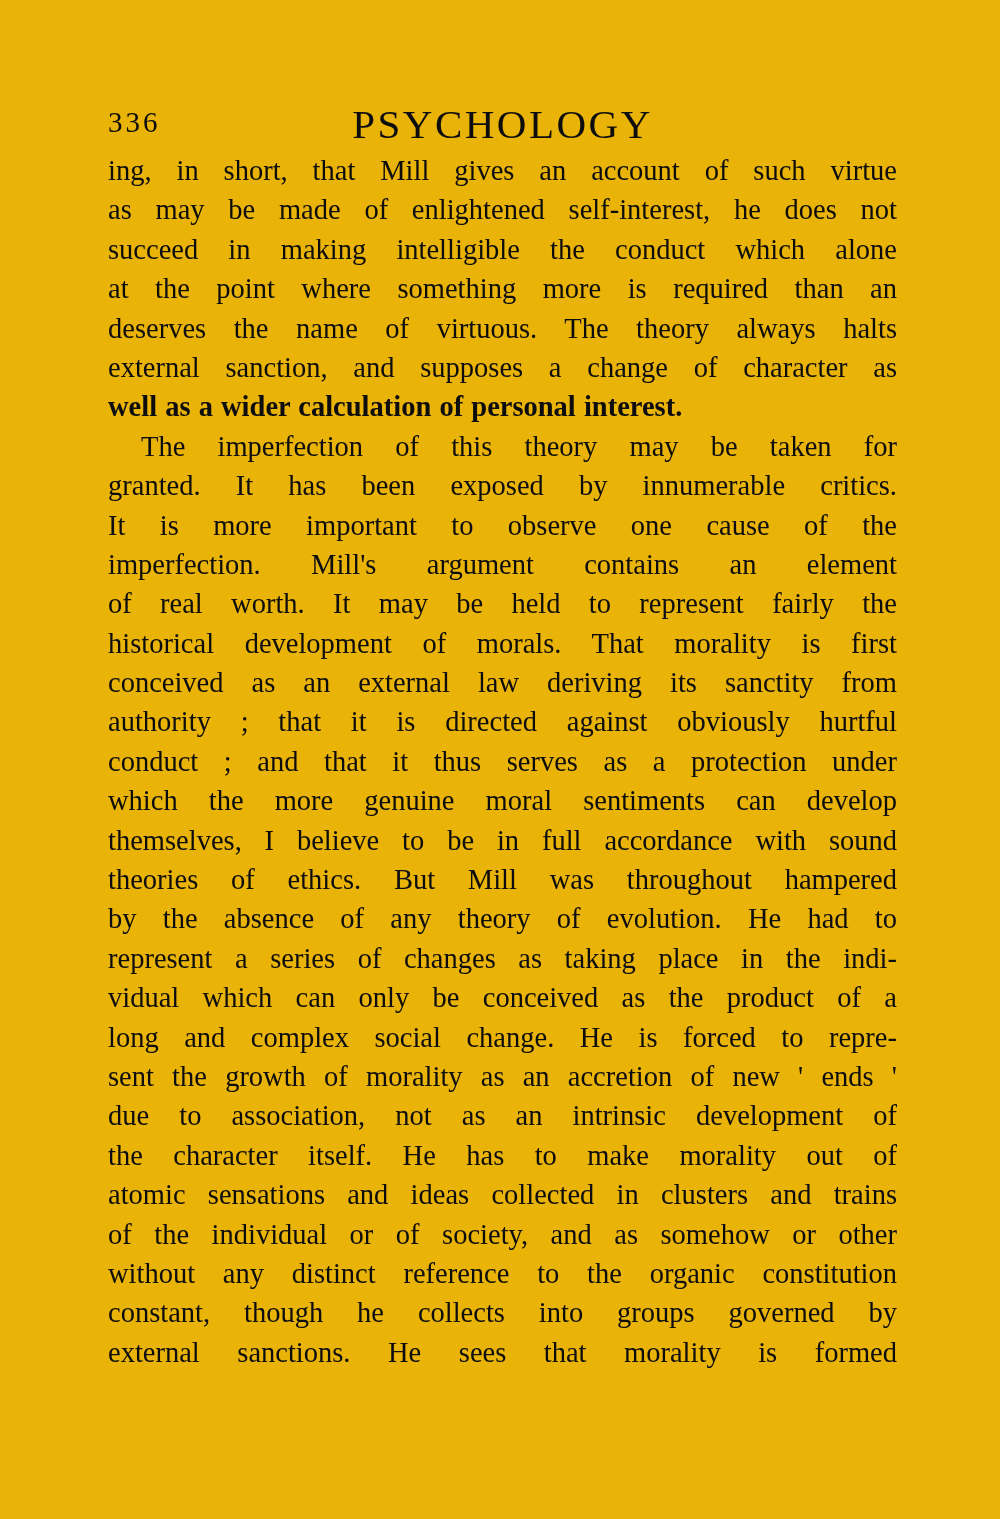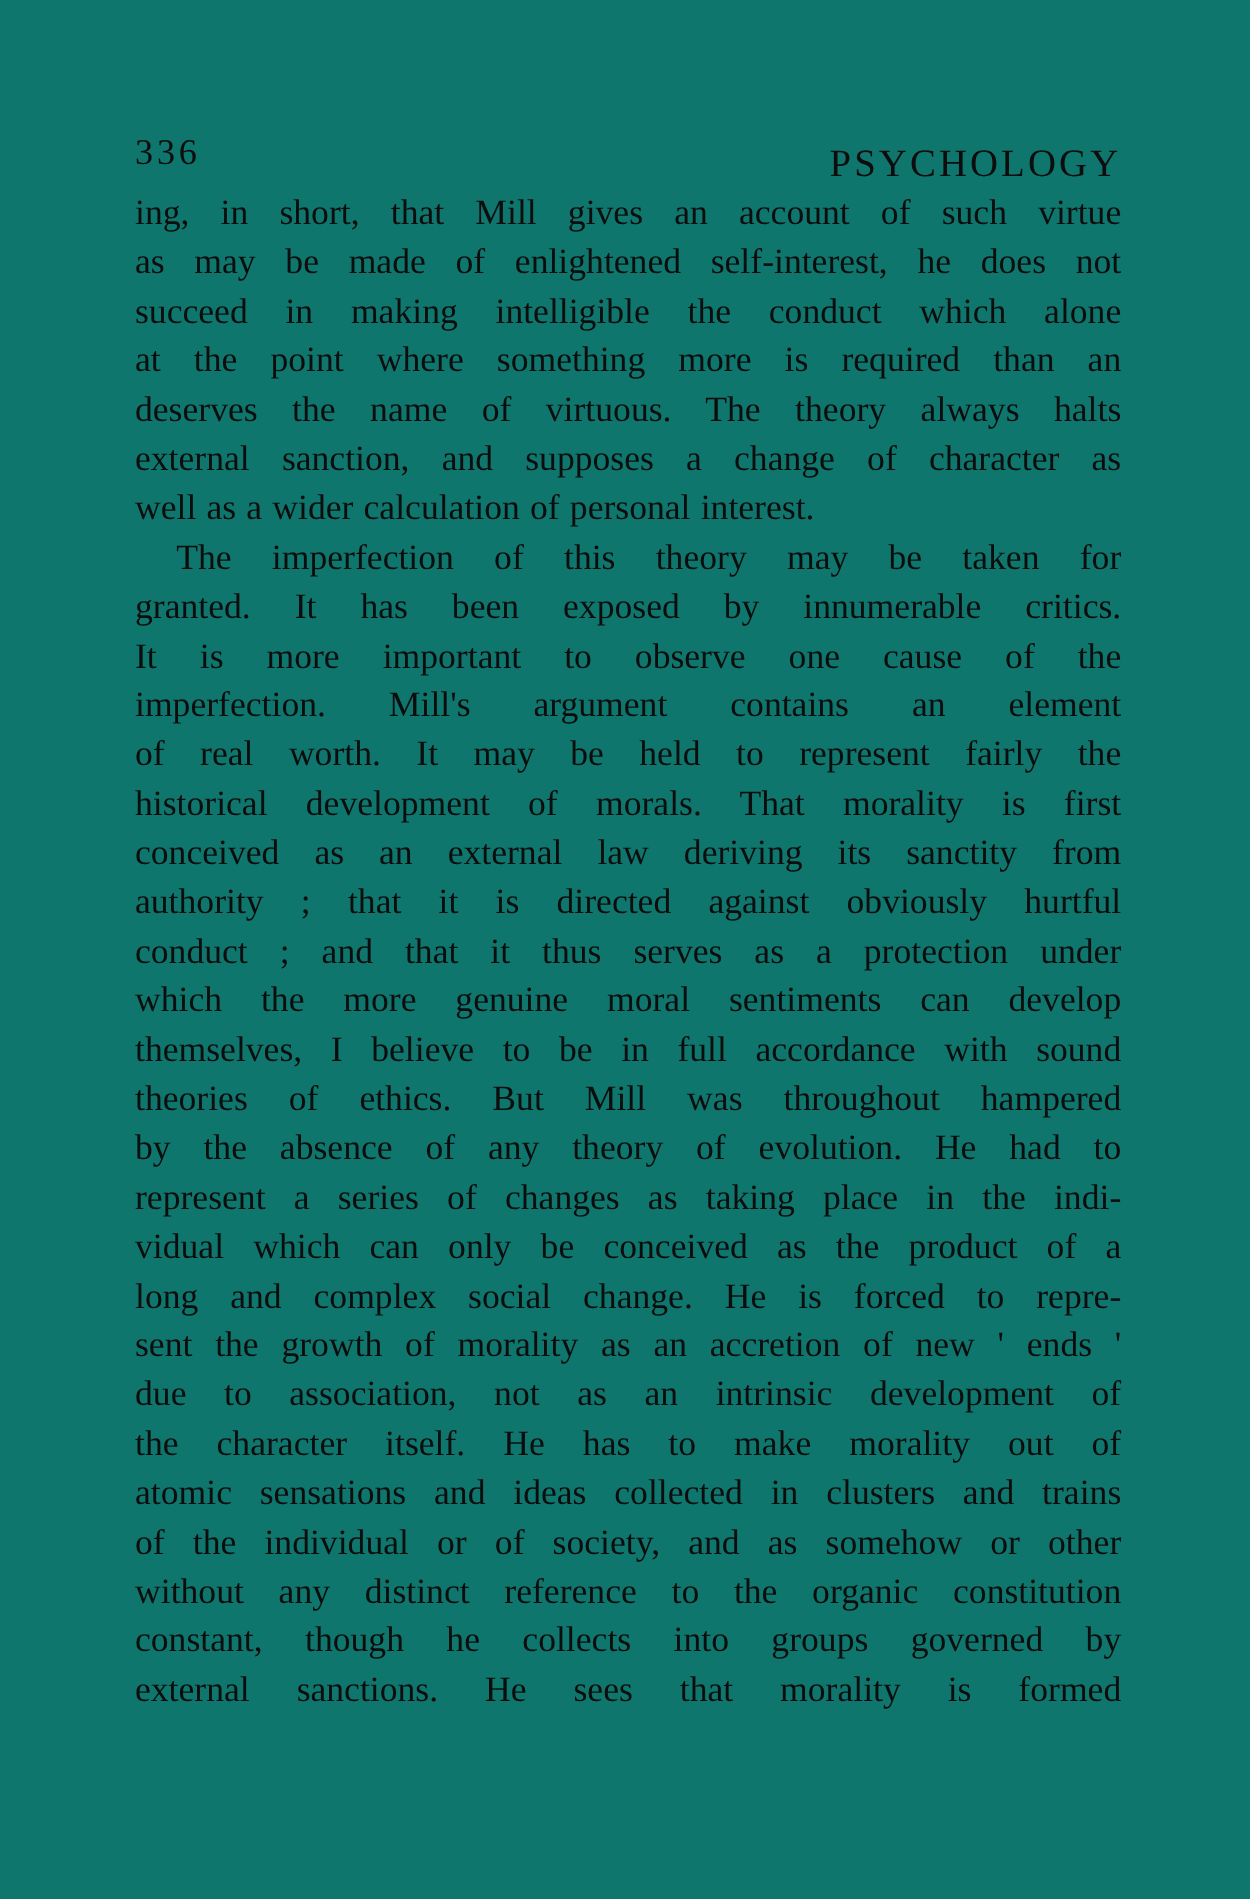--- a/index.html
+++ b/index.html
@@ -3,21 +3,21 @@
 <meta charset="utf-8">
 <style>
   * { margin: 0; padding: 0; box-sizing: border-box; }
   html, body {
     background: #ffffff;
   }
   .page {
     position: relative;
     width: 1000px;
     height: 1519px;
-    background: #0f766e;
+    background: #eab308;
     color: #0d0d0d;
     font-family: "Liberation Serif", "DejaVu Serif", serif;
     overflow: hidden;
   }
   .running-head {
     position: absolute;
     top: 100px;
     left: 108px;
     width: 789px;
     height: 44px;
@@ -27,23 +27,23 @@
     left: 0;
     top: 6px;
     font-size: 29px;
     letter-spacing: 3px;
     color: #0d0d0d;
   }
   .head-title {
     position: absolute;
     left: 0;
     right: 0;
-    top: 13px;
-    text-align: right;
-    font-size: 31px;
+    top: 0;
+    text-align: center;
+    font-size: 41px;
     letter-spacing: 2.5px;
     color: #0d0d0d;
   }
   .text-body {
     position: absolute;
     top: 151px;
     left: 108px;
     width: 789px;
   }
   .line {
@@ -52,20 +52,21 @@
     height: 39.4px;
     white-space: normal;
     text-align: justify;
     text-align-last: justify;
     word-spacing: 1px;
     color: #0d0d0d;
   }
   .line.unjustified {
     text-align: left;
     text-align-last: left;
+    font-weight: bold;
   }
   .line.indent {
     text-indent: 33px;
   }
 </style>
 </head>
 <body>
 
 <div class="page">
   <div class="running-head">

